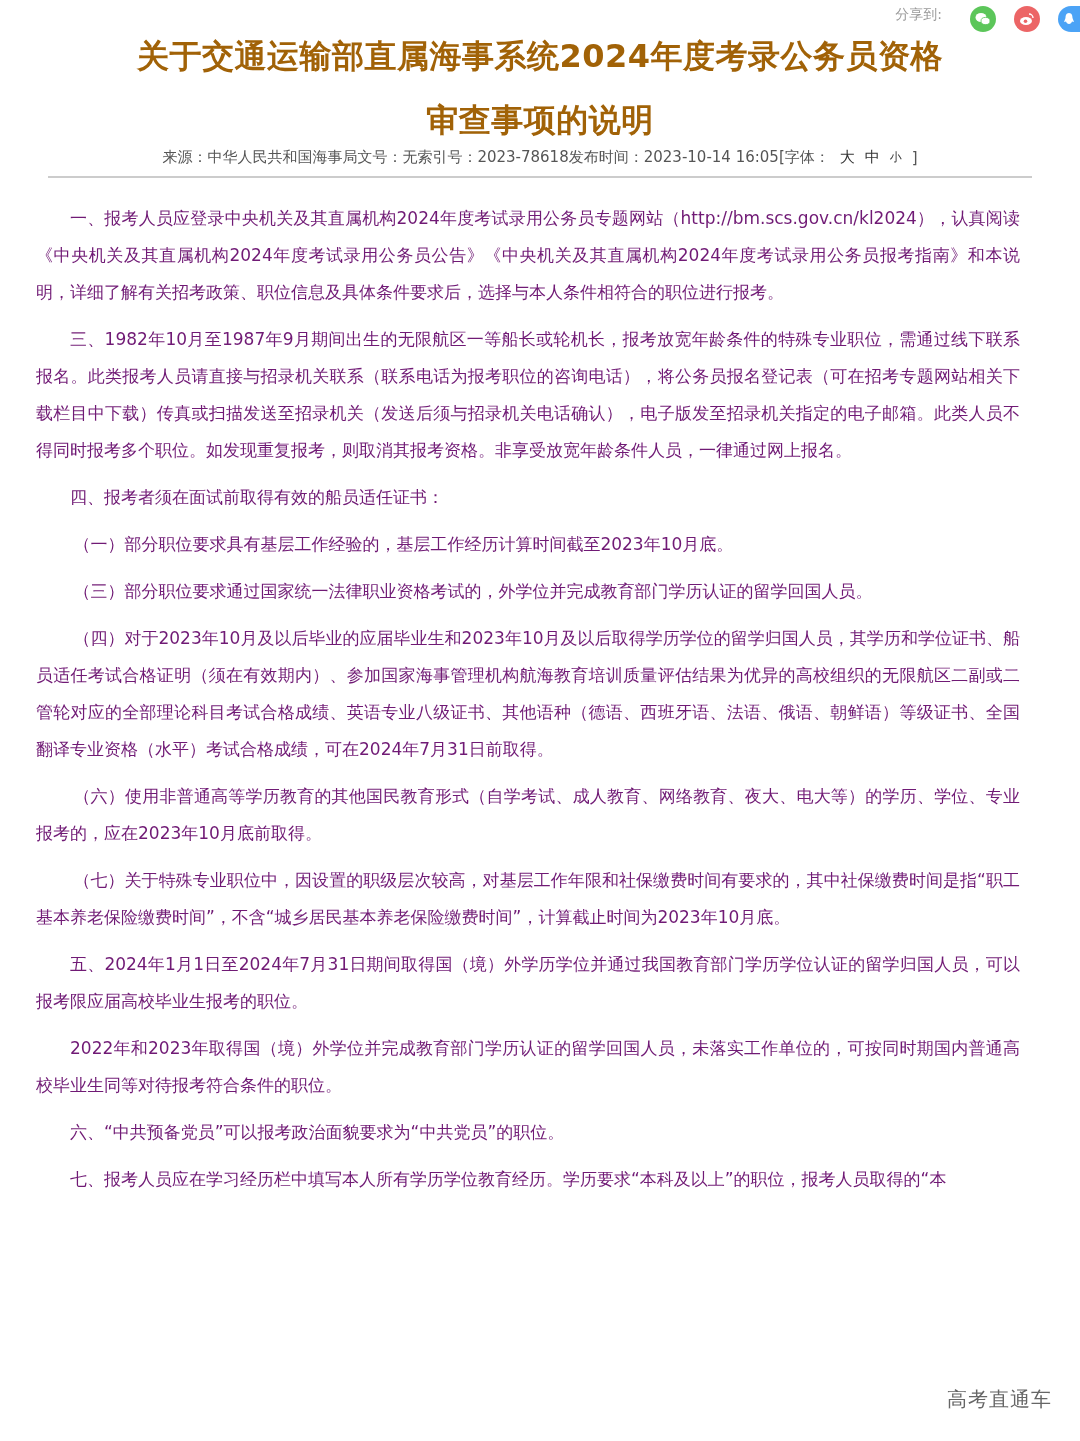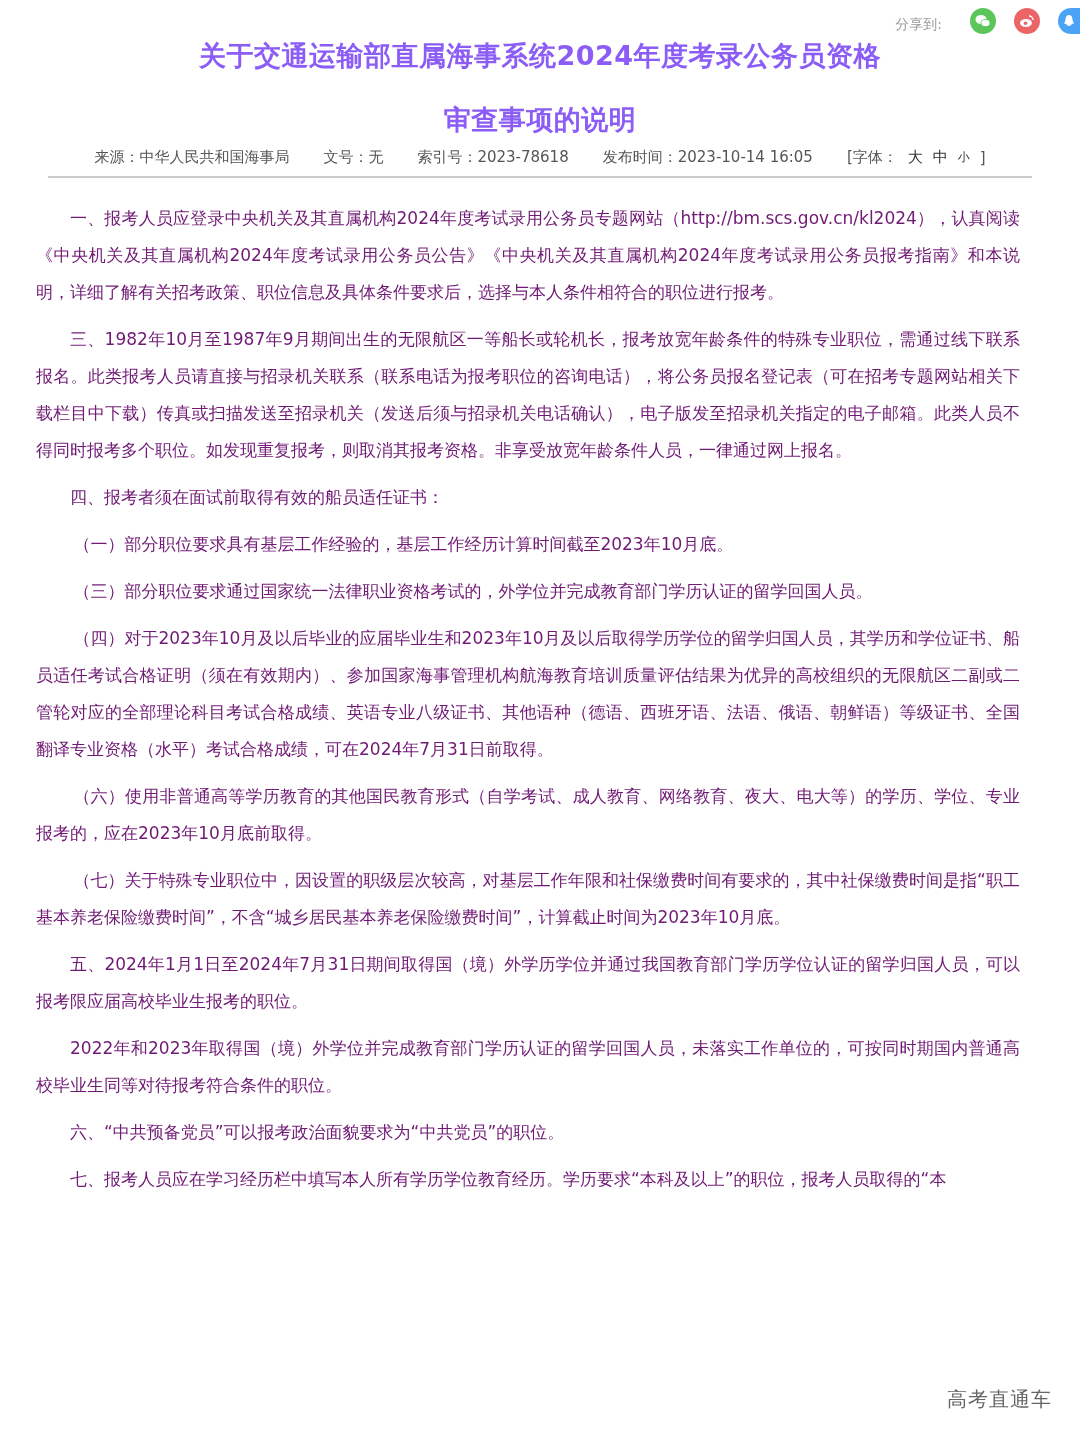--- a/index.html
+++ b/index.html
@@ -14,21 +14,21 @@
     .page {
       position: relative;
       width: 1080px;
       height: 1441px;
     }
     .share {
       position: absolute;
       top: 6px;
       right: 0;
       display: flex;
-      align-items: flex-end;
+      align-items: flex-start;
       gap: 18px;
       height: 28px;
     }
     .share-label {
       font-size: 14px;
       color: #999999;
       margin-right: 10px;
     }
     .share-icon {
       width: 26px;
@@ -43,36 +43,35 @@
     }
     .share-icon.wechat { background: #5cc65a; }
     .share-icon.weibo { background: #ec6566; }
     .share-icon.qq { background: #4ba3f6; width: 22px; border-radius: 13px 0 0 13px; }
     .title {
       position: absolute;
       left: 0;
       width: 1080px;
       top: 28px;
       text-align: center;
-      font-size: 27px;
+      font-size: 32px;
       font-weight: bold;
-      color: #8b5cf6;
+      color: #a16207;
       line-height: 56px;
       letter-spacing: 0.5px;
     }
     .meta {
       position: absolute;
       top: 148px;
       left: 48px;
       right: 48px;
       height: 30px;
       display: flex;
       justify-content: center;
       align-items: center;
-      gap: 34px;
       font-size: 15px;
       color: #555555;
       border-bottom: 2px solid #cccccc;
       padding-bottom: 9px;
     }
     .meta .font-switch { display: inline-flex; gap: 10px; align-items: center; }
     .meta .fs { cursor: pointer; color: #333; }
     .meta .fs.small { font-size: 12px; }
     .content {
       position: absolute;

